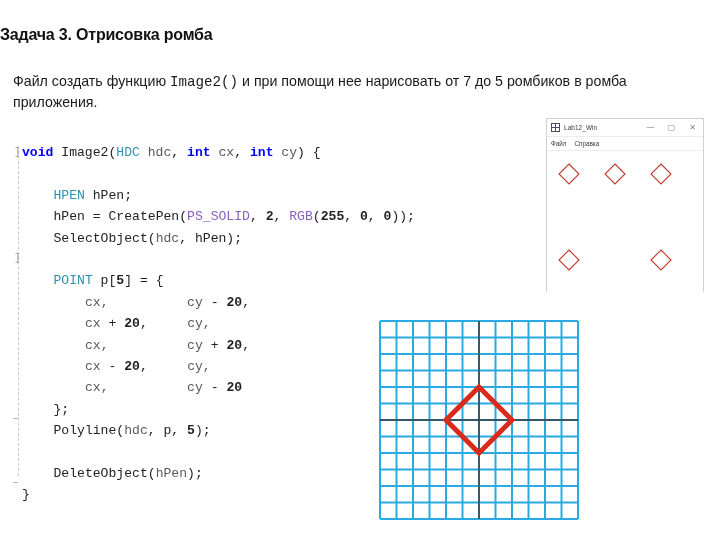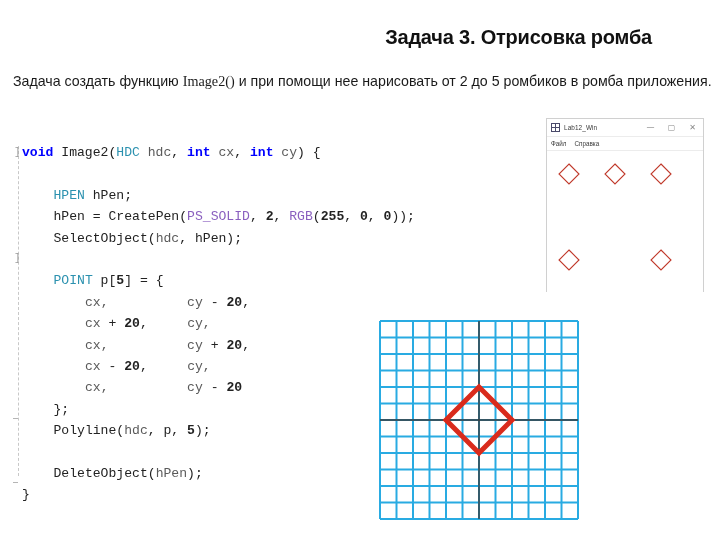--- a/index.html
+++ b/index.html
@@ -15,40 +15,40 @@
     font-family: "Liberation Sans", sans-serif;
     color: #000000;
   }
 
   
   #slide-title {
     position: absolute;
     left: 0;
     top: 26px;
     width: 652px;
-    text-align: right;
-    font-size: 20px;
+    text-align: left;
+    font-size: 16px;
     font-weight: bold;
     letter-spacing: -0.2px;
     color: #111111;
     white-space: nowrap;
   }
 
   
   #description {
     position: absolute;
     left: 13px;
     top: 72px;
     width: 700px;
     font-size: 14.2px;
     line-height: 19.5px;
     color: #1a1a1a;
   }
   .mono-inline {
-    font-family: Liberation Serif, serif;
+    font-family: Liberation Mono, monospace;
   }
 
   
   #code-block {
     position: absolute;
     left: 0px;
     top: 130px;
     width: 430px;
     height: 360px;
     background: #ffffff;
@@ -180,21 +180,21 @@
     width: 199px;
     height: 210px;
   }
 </style>
 </head>
 <body>
 
 <div id="slide-title">Задача 3. Отрисовка ромба</div>
 
 <div id="description">
-  <span>Задача создать функцию </span><span class="mono-inline">Image2()</span><span> и при помощи нее нарисовать от 2 до 5 ромбиков</span>
+  <span>Файл создать функцию </span><span class="mono-inline">Image2()</span><span> и при помощи нее нарисовать от 7 до 5 ромбиков</span>
   <span>в ромба приложения.</span>
 </div>
 
 <div id="code-block">
   <div id="code-guide"></div>
   <div id="code-lines"><div class="code-line" style="top: 12px; left: 22px;"><span class="t-kw">void</span><span class="t-plain"> </span><span class="t-fn">Image2</span><span class="t-punc">(</span><span class="t-type">HDC</span><span class="t-var"> hdc</span><span class="t-punc">, </span><span class="t-kw">int</span><span class="t-var"> cx</span><span class="t-punc">, </span><span class="t-kw">int</span><span class="t-var"> cy</span><span class="t-punc">) {</span></div><div class="code-line" style="top: 33.4px; left: 22px;"></div><div class="code-line" style="top: 54.8px; left: 53.48px;"><span class="t-type">HPEN</span><span class="t-plain"> hPen;</span></div><div class="code-line" style="top: 76.2px; left: 53.48px;"><span class="t-plain">hPen </span><span class="t-punc">= </span><span class="t-fn">CreatePen</span><span class="t-punc">(</span><span class="t-macro">PS_SOLID</span><span class="t-punc">, </span><span class="t-num">2</span><span class="t-punc">, </span><span class="t-macro">RGB</span><span class="t-punc">(</span><span class="t-num">255</span><span class="t-punc">, </span><span class="t-num">0</span><span class="t-punc">, </span><span class="t-num">0</span><span class="t-punc">));</span></div><div class="code-line" style="top: 97.6px; left: 53.48px;"><span class="t-fn">SelectObject</span><span class="t-punc">(</span><span class="t-var">hdc</span><span class="t-punc">, hPen);</span></div><div class="code-line" style="top: 119px; left: 22px;"></div><div class="code-line" style="top: 140.4px; left: 53.48px;"><span class="t-type">POINT</span><span class="t-plain"> p[</span><span class="t-num">5</span><span class="t-plain">] </span><span class="t-punc">= </span><span class="t-punc">{</span></div><div class="code-line" style="top: 161.8px; left: 84.96px;"><span class="t-var">cx,</span><span class="t-plain">          </span><span class="t-var">cy </span><span class="t-punc">- </span><span class="t-num">20</span><span class="t-punc">,</span></div><div class="code-line" style="top: 183.2px; left: 84.96px;"><span class="t-var">cx </span><span class="t-punc">+ </span><span class="t-num">20</span><span class="t-punc">,</span><span class="t-plain">     </span><span class="t-var">cy,</span></div><div class="code-line" style="top: 204.6px; left: 84.96px;"><span class="t-var">cx,</span><span class="t-plain">          </span><span class="t-var">cy </span><span class="t-punc">+ </span><span class="t-num">20</span><span class="t-punc">,</span></div><div class="code-line" style="top: 226px; left: 84.96px;"><span class="t-var">cx </span><span class="t-punc">- </span><span class="t-num">20</span><span class="t-punc">,</span><span class="t-plain">     </span><span class="t-var">cy,</span></div><div class="code-line" style="top: 247.4px; left: 84.96px;"><span class="t-var">cx,</span><span class="t-plain">          </span><span class="t-var">cy </span><span class="t-punc">- </span><span class="t-num">20</span></div><div class="code-line" style="top: 268.8px; left: 53.48px;"><span class="t-punc">};</span></div><div class="code-line" style="top: 290.2px; left: 53.48px;"><span class="t-fn">Polyline</span><span class="t-punc">(</span><span class="t-var">hdc</span><span class="t-punc">, p, </span><span class="t-num">5</span><span class="t-punc">);</span></div><div class="code-line" style="top: 311.6px; left: 22px;"></div><div class="code-line" style="top: 333px; left: 53.48px;"><span class="t-fn">DeleteObject</span><span class="t-punc">(</span><span class="t-var">hPen</span><span class="t-punc">);</span></div><div class="code-line" style="top: 354.4px; left: 22px;"><span class="t-punc">}</span></div></div>
   <div class="collapse-mark" style="left:14px; top:12px;">]</div>
   <div class="collapse-mark" style="left:14px; top:118px;">]</div>
   <div class="tick" style="left:13px; top:288px;"></div>
   <div class="tick" style="left:13px; top:352px;"></div>

